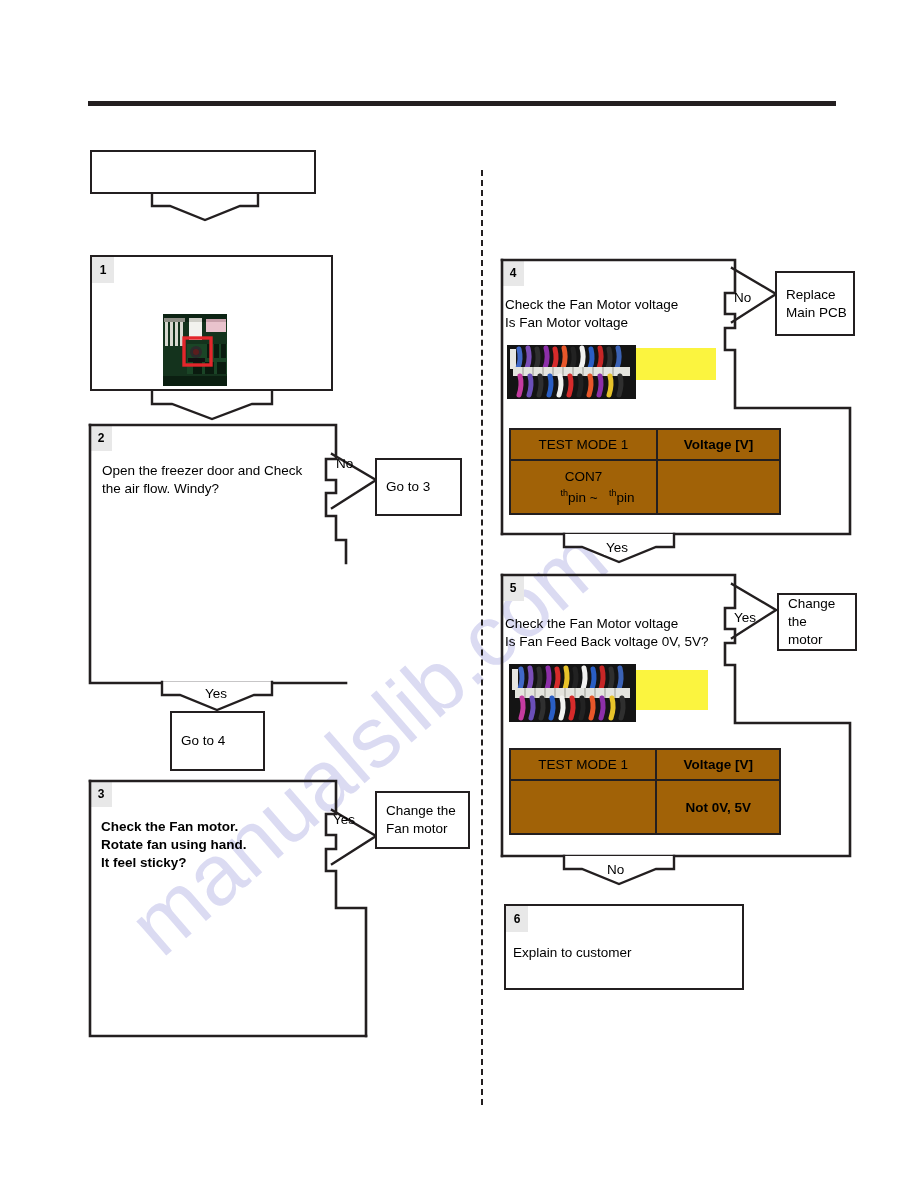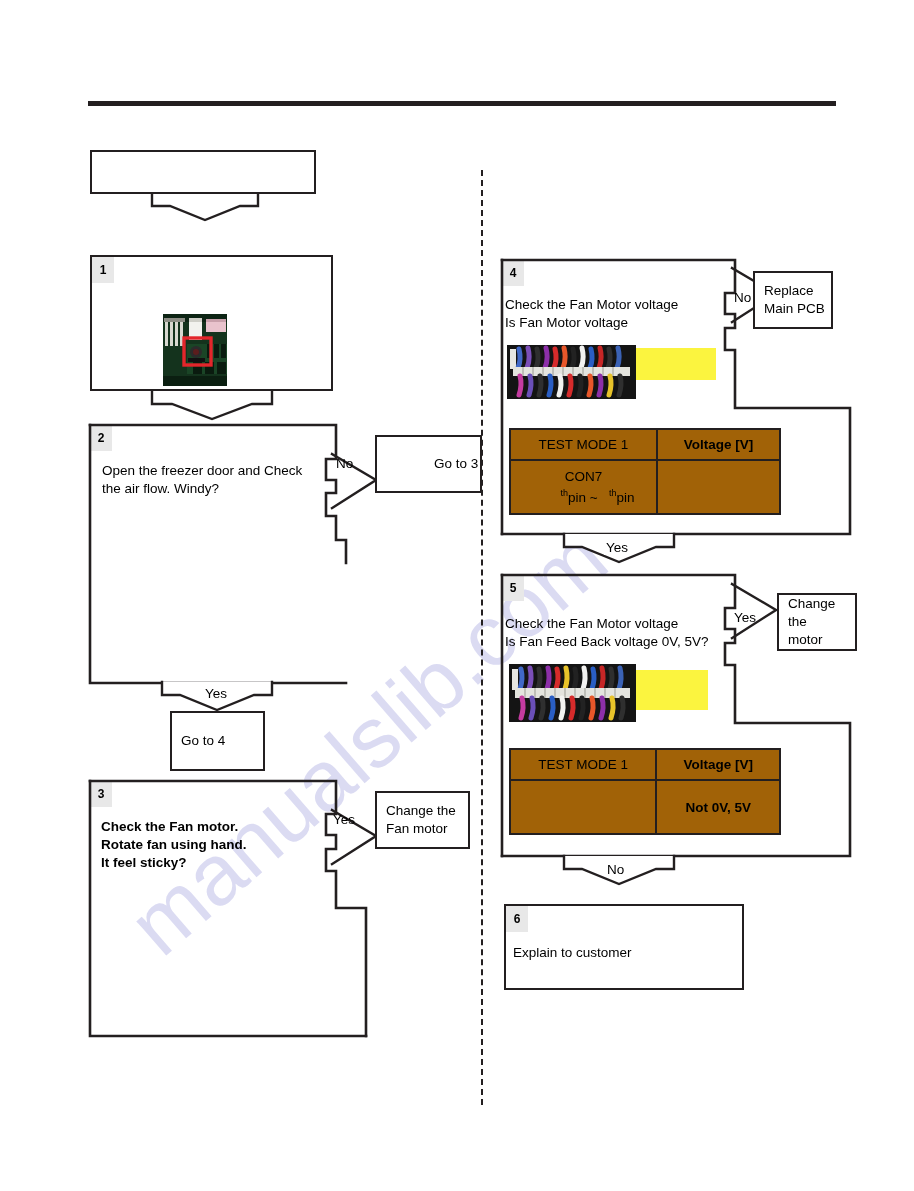--- a/index.html
+++ b/index.html
@@ -205,21 +205,21 @@
   <div class="box-text" style="left:102px;top:462px;z-index:6;">Open the freezer door and Check
 the air flow. Windy?</div>
 
   <div class="tri" style="left:330px;top:452px;">
     <svg width="48" height="58" viewBox="0 0 48 58">
       <path d="M2,2 L46,28 L2,56" fill="none" stroke="#231f20" stroke-width="2.4" stroke-linejoin="miter" stroke-linecap="square"></path>
     </svg>
   </div>
   <div class="tri-label" style="left:336px;top:456px;">No</div>
 
-  <div class="box" style="left:375px;top:435px;width:107px;height:58px;padding-left:48px;">
+  <div class="box" style="left:375px;top:458px;width:87px;height:58px;">
     <div class="ctr">Go to 3</div>
   </div>
 
   <div class="arrow-down" style="left:160px;top:680px;">
     <svg width="114" height="32" viewBox="0 0 114 32">
       <path d="M2,2 L2,15 L20,15 L57,30 L94,15 L112,15 L112,2" fill="#ffffff" stroke="#231f20" stroke-width="2.4" stroke-linejoin="miter" stroke-linecap="square"></path>
     </svg>
   </div>
   <div class="arrow-label" style="left:203px;top:686px;">Yes</div>
 
@@ -262,21 +262,21 @@
   <div class="box-text" style="left:505px;top:296px;z-index:6;">Check the Fan Motor voltage
 Is Fan Motor voltage</div>
 
   <div class="tri" style="left:730px;top:266px;">
     <svg width="48" height="58" viewBox="0 0 48 58">
       <path d="M2,2 L46,28 L2,56" fill="none" stroke="#231f20" stroke-width="2.4" stroke-linejoin="miter" stroke-linecap="square"></path>
     </svg>
   </div>
   <div class="tri-label" style="left:734px;top:290px;">No</div>
 
-  <div class="box" style="left:753px;top:271px;width:80px;height:58px;">
+  <div class="box" style="left:775px;top:271px;width:80px;height:65px;">
     <div class="ctr">Replace
 Main PCB</div>
   </div>
 
   <div class="hilite" style="left:636px;top:348px;width:80px;height:32px;"></div>
   <div class="photo" style="left:507px;top:345px;width:129px;height:54px;">
     <svg width="129" height="54" viewBox="0 0 129 54">
       <rect width="129" height="54" fill="#141414"></rect>
       <rect x="3" y="4" width="6" height="20" fill="#e7e7e2"></rect>
       <g stroke-width="5" stroke-linecap="round" fill="none">

